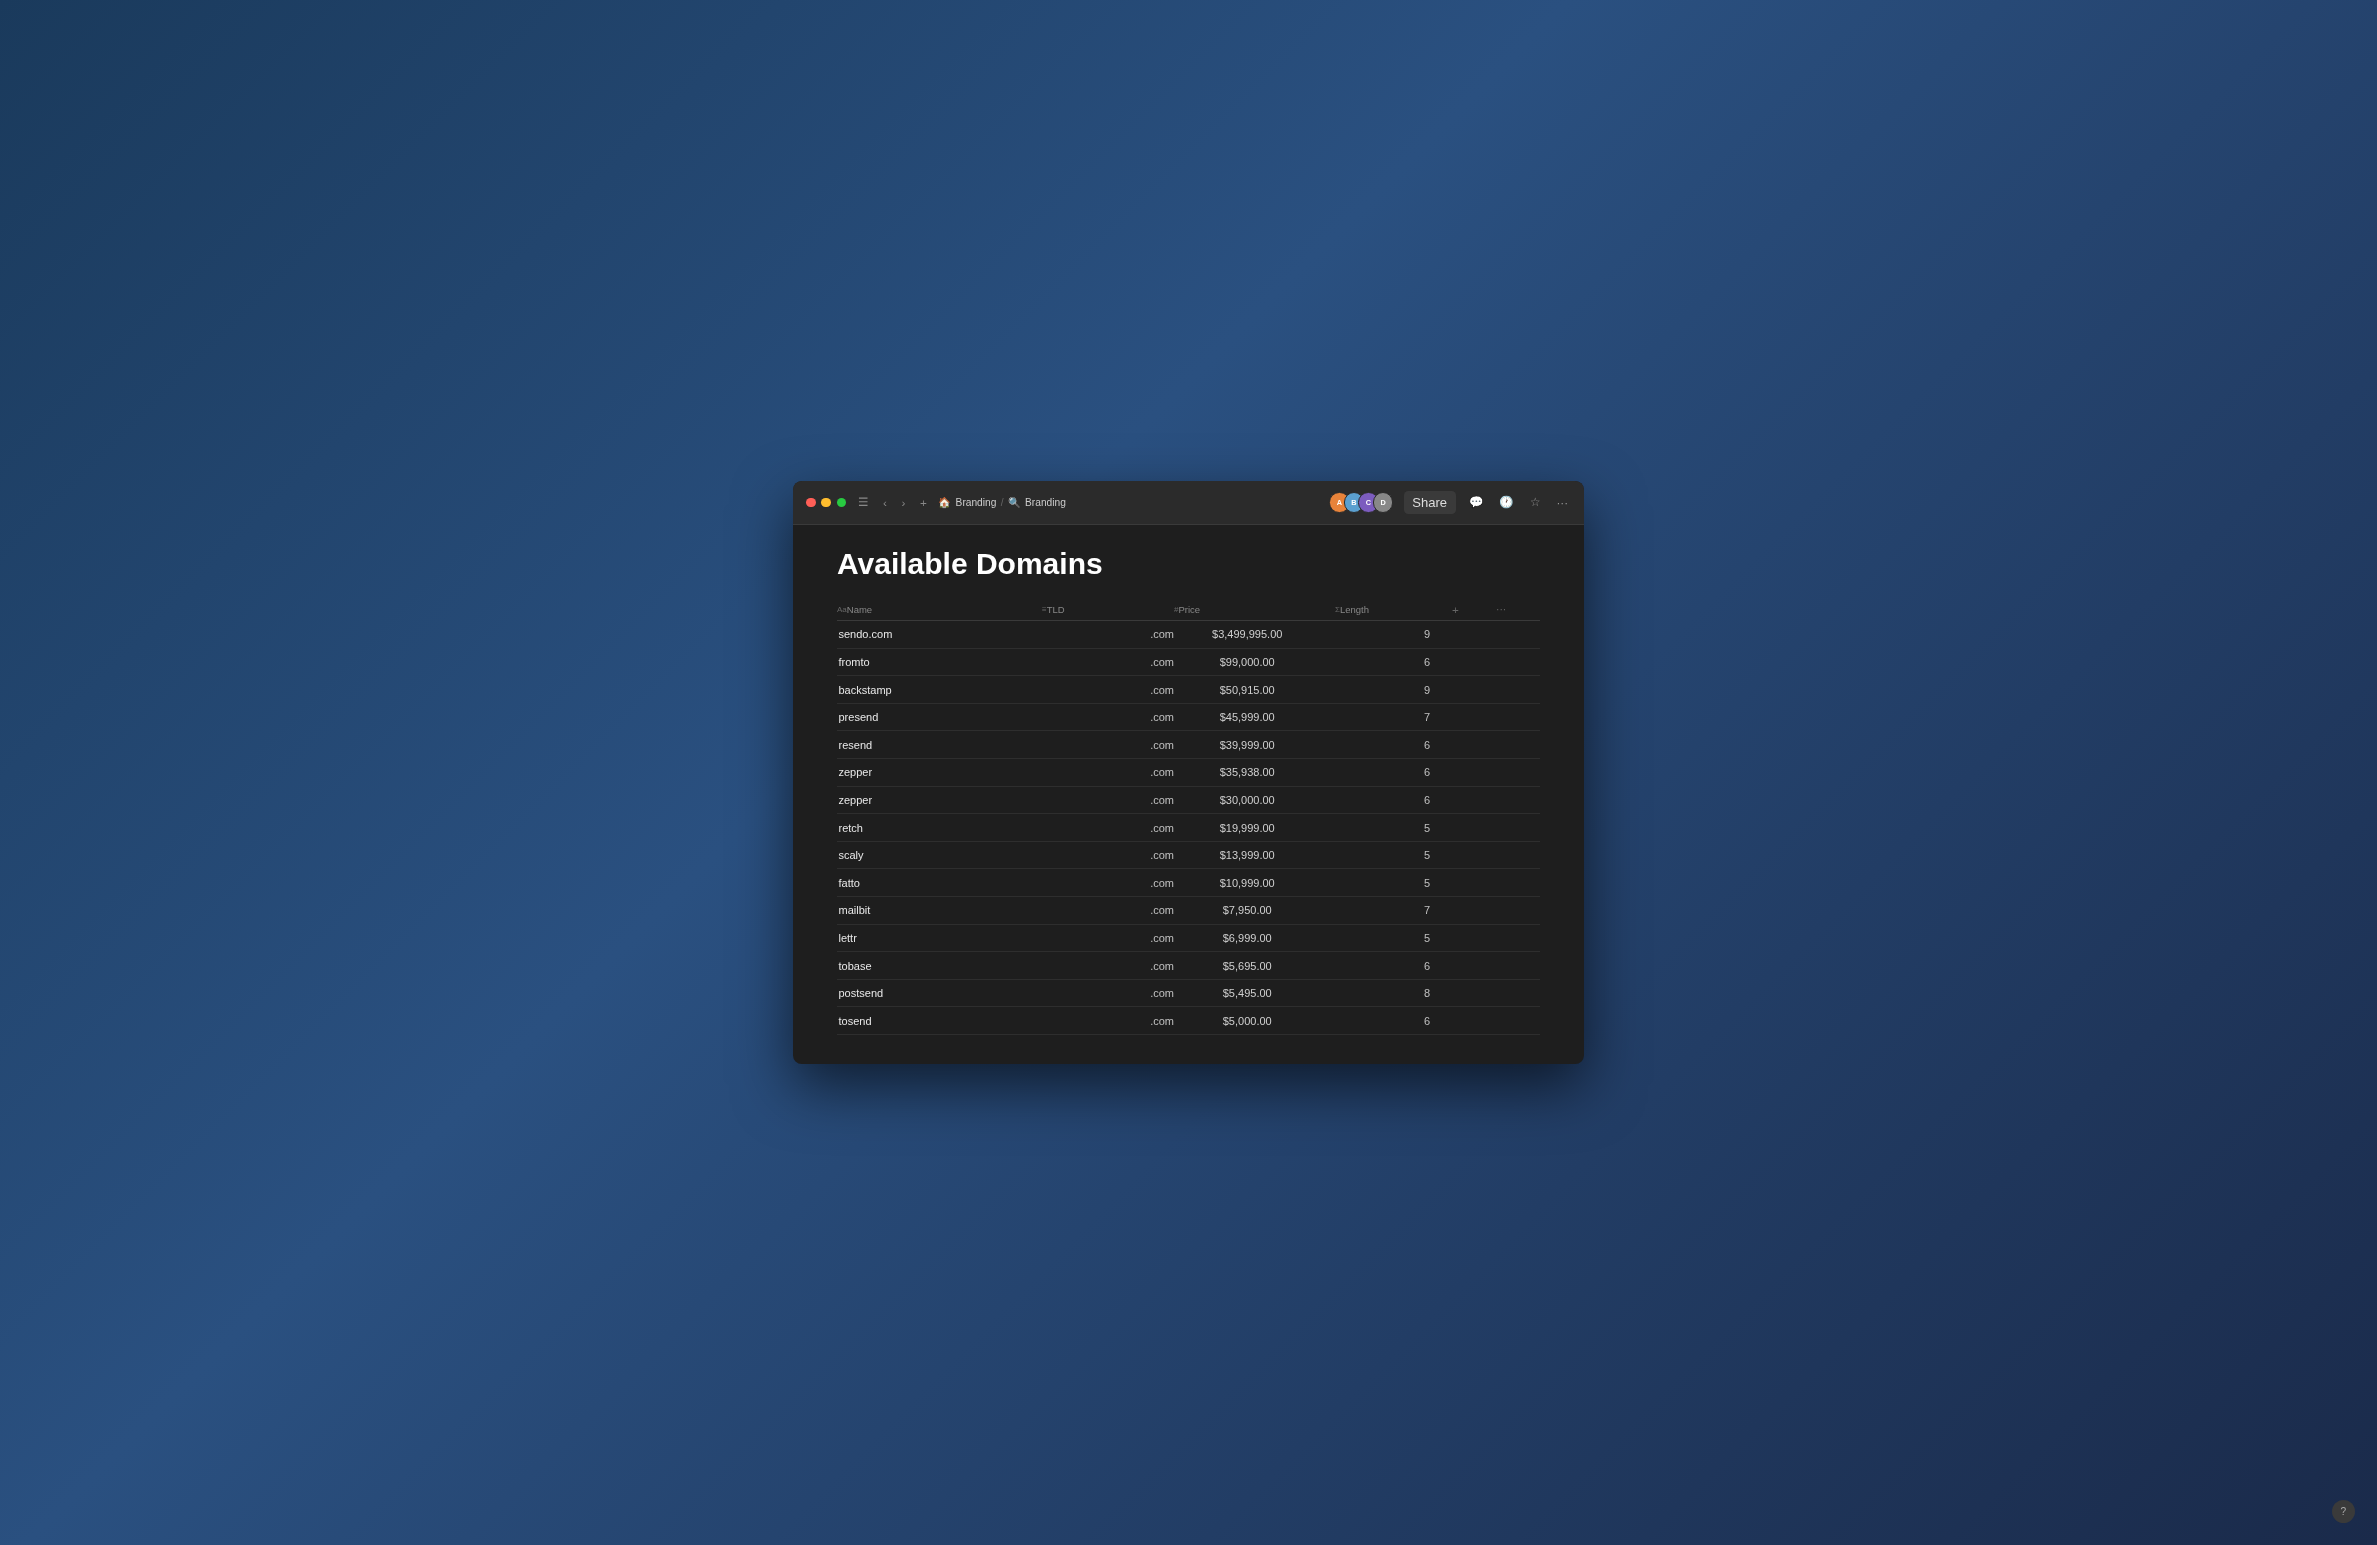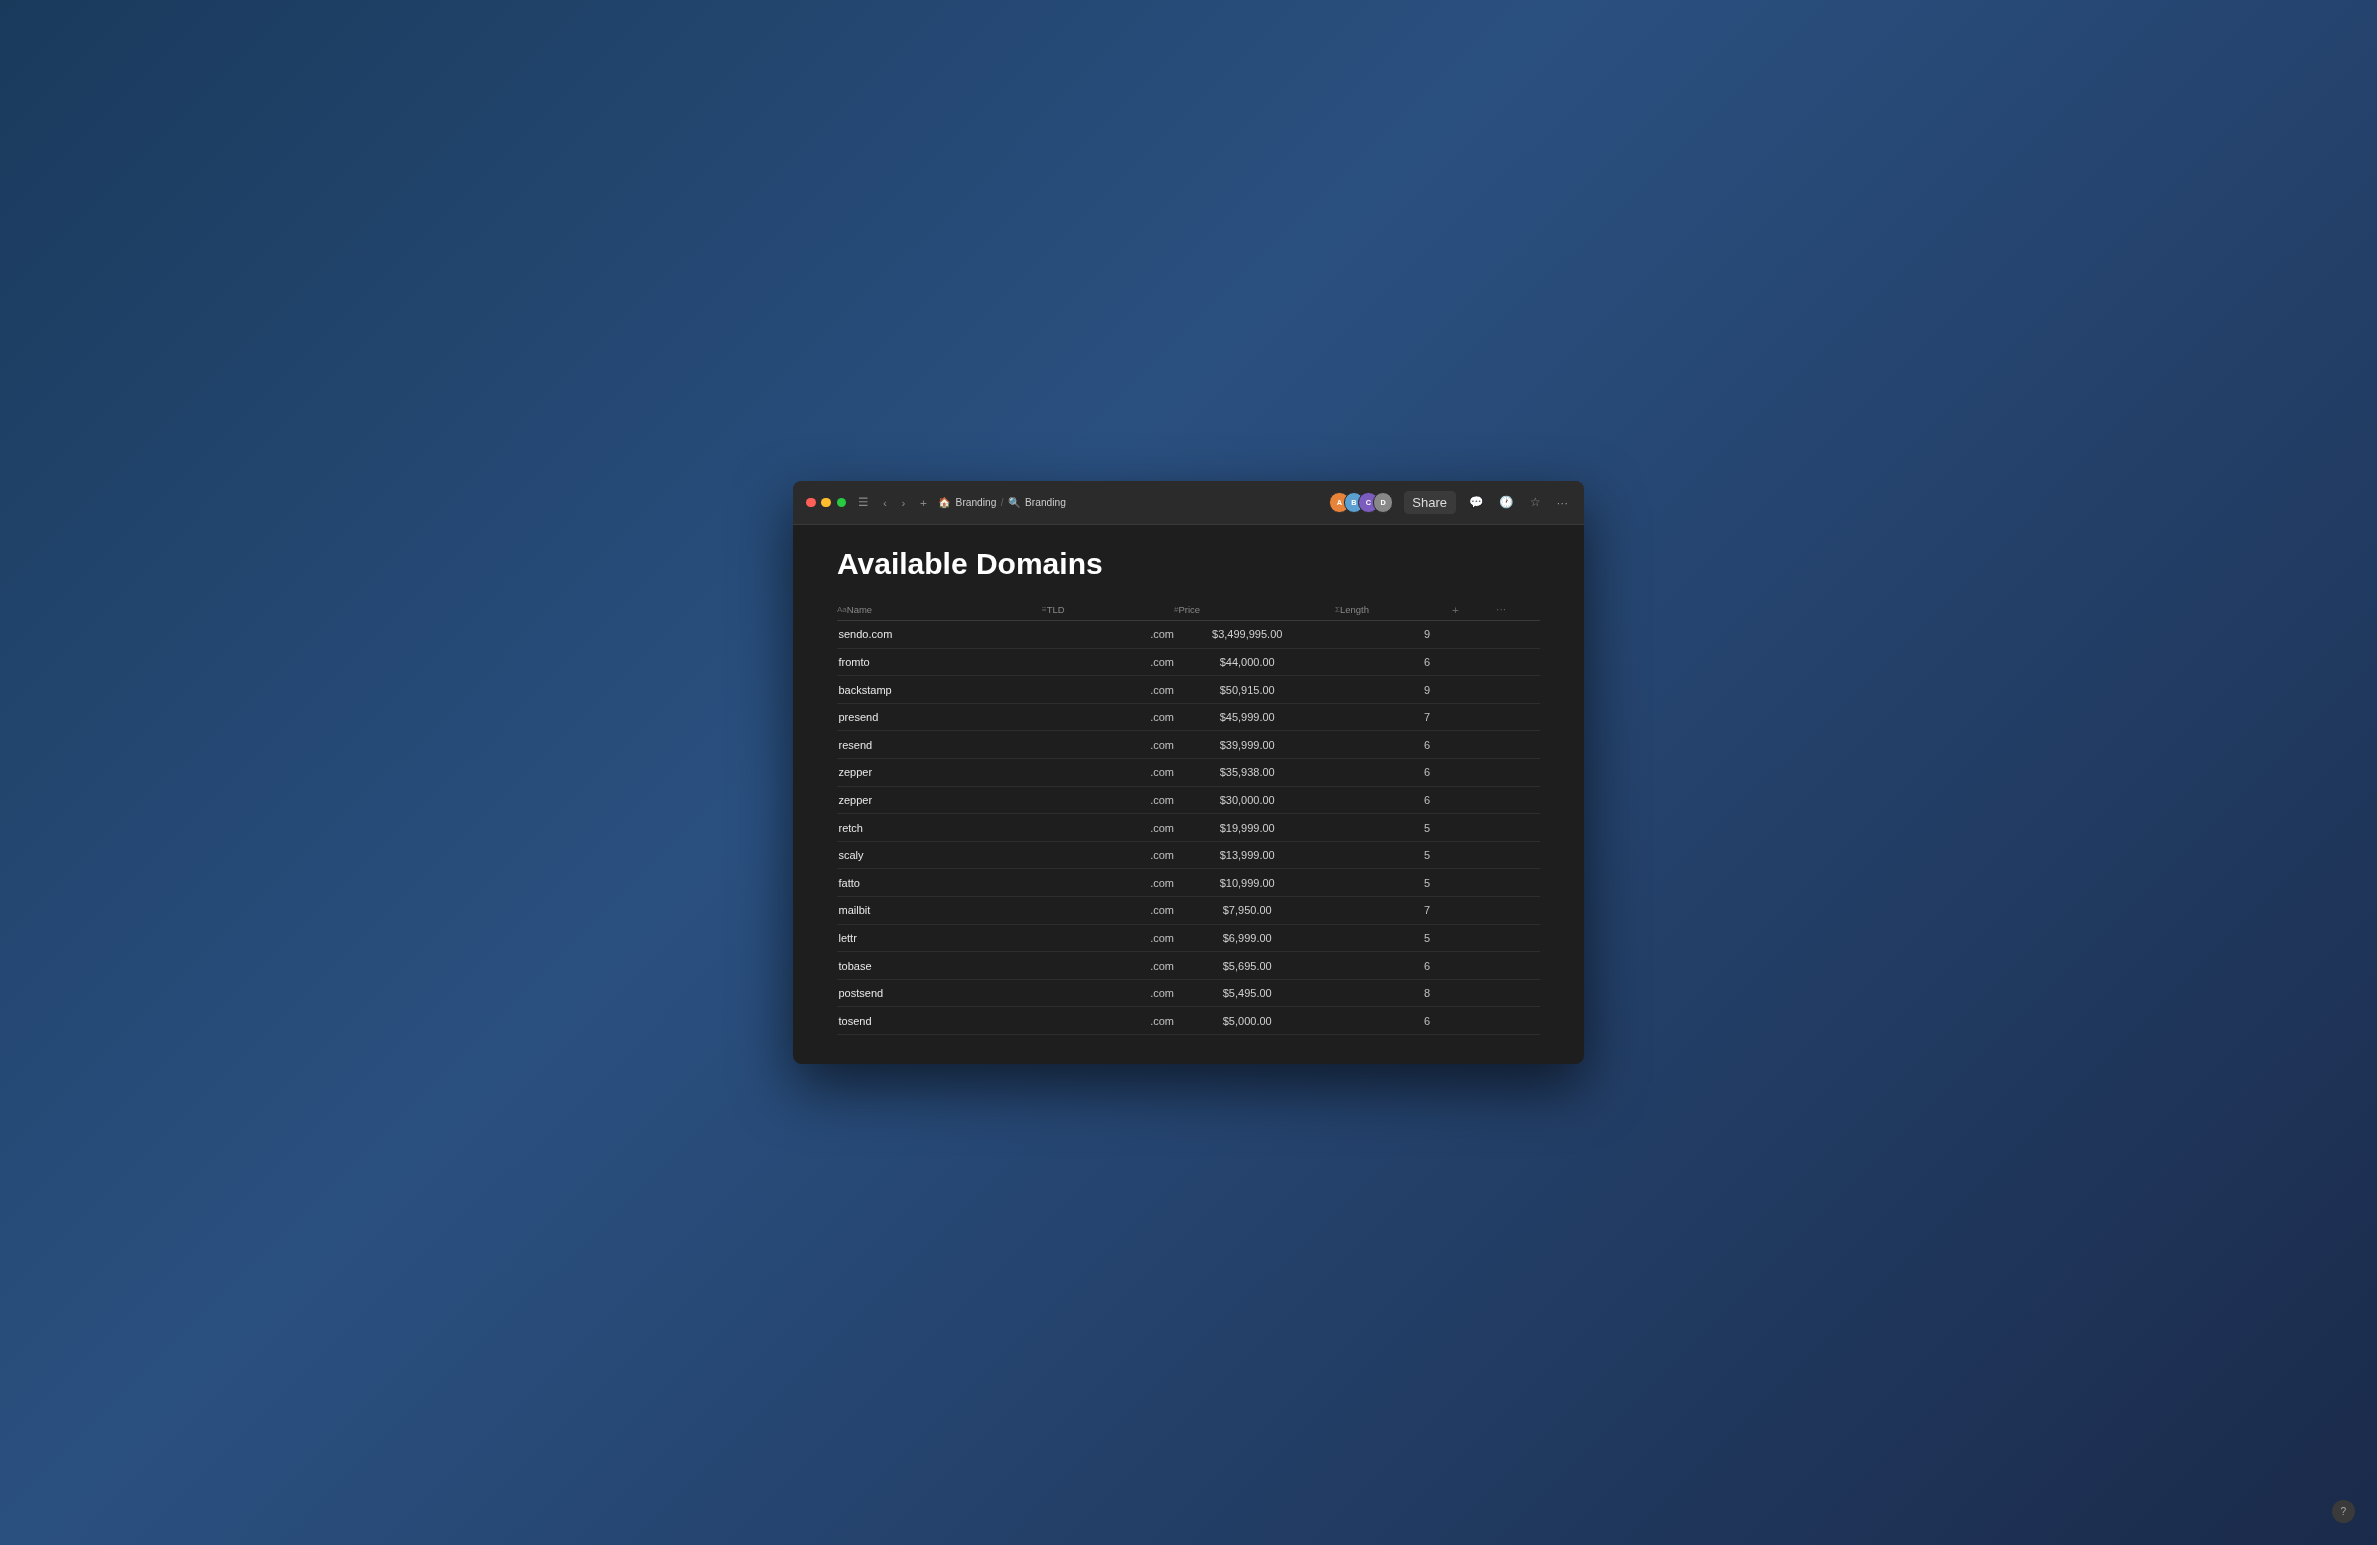--- a/index.html
+++ b/index.html
@@ -297,21 +297,21 @@
       <div class="cell cell-name">sendo.com</div>
       <div class="cell cell-tld">.com</div>
       <div class="cell cell-price">$3,499,995.00</div>
       <div class="cell cell-length">9</div>
       <div class="cell"></div>
       <div class="cell"></div>
     </div>
           <div class="table-row">
       <div class="cell cell-name">fromto</div>
       <div class="cell cell-tld">.com</div>
-      <div class="cell cell-price">$44,000.00</div>
+      <div class="cell cell-price">$99,000.00</div>
       <div class="cell cell-length">6</div>
       <div class="cell"></div>
       <div class="cell"></div>
     </div>
           <div class="table-row">
       <div class="cell cell-name">backstamp</div>
       <div class="cell cell-tld">.com</div>
       <div class="cell cell-price">$50,915.00</div>
       <div class="cell cell-length">9</div>
       <div class="cell"></div>

